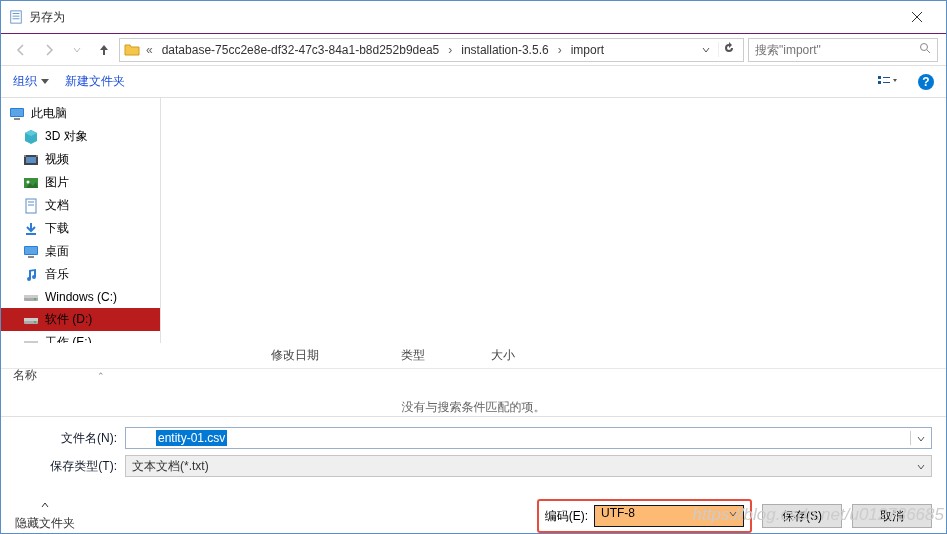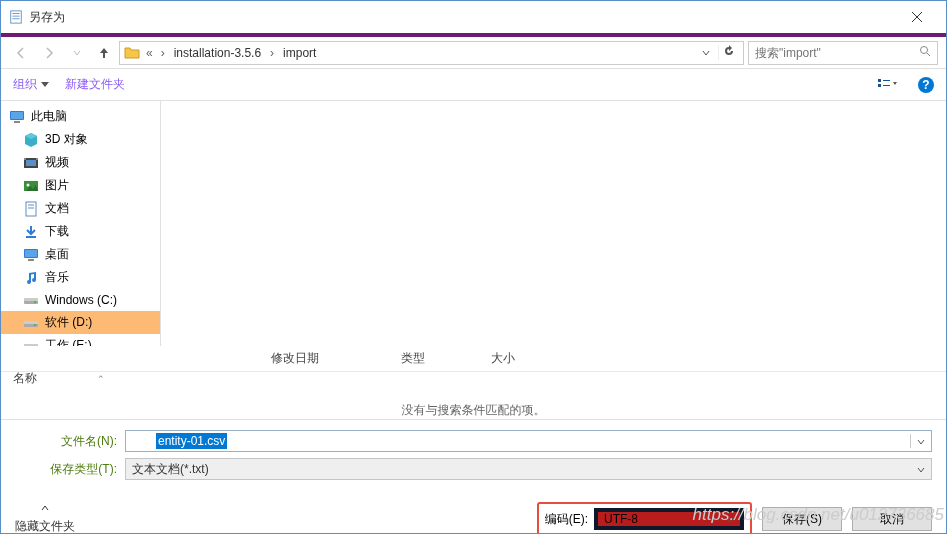--- a/index.html
+++ b/index.html
@@ -1,66 +1,66 @@
 <!DOCTYPE html>
 <html><head>
   <meta charset="utf-8">
   <style>
     * { box-sizing: border-box; margin: 0; padding: 0; font-family: "Microsoft YaHei", "Segoe UI", sans-serif; font-size: 12px; }
     body { width: 947px; height: 534px; background: #fff; border: 1px solid #5a8ec6; position: relative; }
-    .titlebar { height: 30px; display: flex; align-items: center; padding: 16px 8px; border-bottom: 4px solid #701a75; }
+    .titlebar { height: 30px; display: flex; align-items: center; padding: 16px 8px; border-bottom: 1px solid #701a75; }
     .titlebar .icon-sheet { width: 14px; height: 14px; margin-right: 6px; display: inline-block; }
     .titlebar .icon-sheet svg { width: 100%; height: 100%; }
     .titlebar .title { flex: 1; color: #333; }
     .titlebar .close { width: 42px; height: 28px; display: flex; align-items: center; justify-content: center; cursor: pointer; }
     .titlebar .close svg { width: 10px; height: 10px; }
     .navbar { height: 32px; display: flex; align-items: center; padding: 0 8px; border-bottom: 1px solid #e0e0e0; gap: 4px; }
     .navbar .arrow { width: 24px; height: 24px; display: flex; align-items: center; justify-content: center; color: #bbb; }
     .navbar .up { width: 22px; height: 22px; display: flex; align-items: center; justify-content: center; color: #333; border-radius: 2px; cursor: pointer; }
     .addressbar { flex: 1; height: 24px; border: 1px solid #ccc; display: flex; align-items: center; padding: 0 4px; gap: 4px; background: #fff; }
     .addressbar .folder-ico { width: 16px; height: 16px; }
     .addressbar .chev { color: #666; padding: 0 2px; }
     .addressbar .crumb { color: #333; padding: 0 3px; cursor: pointer; }
     .addressbar .dropdown { margin-left: auto; color: #666; padding: 0 4px; cursor: pointer; }
     .addressbar .refresh { color: #333; padding: 0 4px; cursor: pointer; border-left: 1px solid #eee; }
     .searchbox { width: 190px; height: 24px; border: 1px solid #ccc; display: flex; align-items: center; padding: 0 6px; }
     .searchbox input { border: none; outline: none; flex: 1; color: #888; }
     .searchbox .searchicon { color: #888; }
     .toolbar { height: 32px; display: flex; align-items: center; padding: 0 12px; background: #fff; border-bottom: 1px solid #e0e0e0; gap: 16px; }
-    .toolbar .btn { color: #8b5cf6; cursor: pointer; display: flex; align-items: center; gap: 4px; }
+    .toolbar .btn { color: #1d4ed8; cursor: pointer; display: flex; align-items: center; gap: 4px; }
     .toolbar .spacer { flex: 1; }
     .toolbar .viewbtn { color: #1a5490; cursor: pointer; padding: 2px 4px; display: flex; align-items: center; }
     .toolbar .help { width: 16px; height: 16px; border-radius: 50%; background: #0078d4; color: #fff; display: flex; align-items: center; justify-content: center; font-weight: bold; cursor: pointer; }
     .content { display: flex; height: 318px; flex-direction: column; }
     .sidebar { width: 160px; border-right: 1px solid #e0e0e0; overflow-y: auto; padding: 4px 0; }
     .sidebar .item { display: flex; align-items: center; gap: 6px; padding: 3px 8px 3px 22px; cursor: pointer; }
     .sidebar .item.root { padding-left: 8px; font-weight: normal; }
-    .sidebar .item.sel { background: #fdba74; }
+    .sidebar .item.sel { background: #b91c1c; }
     .sidebar .item .ico { width: 16px; height: 16px; display: inline-flex; align-items: center; justify-content: center; }
     .main { flex: 1; display: flex; flex-direction: column; }
     .headers { height: 26px; display: flex; align-items: center; border-bottom: 1px solid #e8e8e8; color: #444; }
     .headers .col { padding: 0 12px; border-right: 1px solid transparent; cursor: pointer; }
     .headers .col.name { width: 258px; display: flex; align-items: center; gap: 60px; margin-top: 40px; }
     .headers .col.date { width: 130px; }
     .headers .col.type { width: 90px; }
     .headers .col.size { width: 80px; }
     .filelist { flex: 1; display: flex; align-items: flex-start; justify-content: center; padding-top: 30px; color: #666; }
     .bottompanel { border-top: 1px solid #e0e0e0; padding: 10px 14px 0; }
     .row { display: flex; align-items: center; margin-bottom: 6px; }
-    .row .label { width: 110px; text-align: right; padding-right: 8px; color: #4d7c0f; }
+    .row .label { width: 110px; text-align: right; padding-right: 8px; color: #0f172a; }
     .row .field { flex: 1; height: 22px; border: 1px solid #98b0c8; display: flex; align-items: center; padding-left: 30px; }
     .row .field .selected { background: #0078d4; color: #fff; padding: 1px 2px; }
     .row .field .chev { padding: 0 6px; color: #555; border-left: 1px solid #ccc; cursor: pointer; }
     .row .combo { flex: 1; height: 22px; border: 1px solid #c5c5c5; background: #efefef; display: flex; align-items: center; padding: 0 6px; color: #333; cursor: pointer; text-align: right; }
     .row .combo .chev { margin-left: auto; color: #555; }
     .footer { display: flex; align-items: center; padding: 16px 14px 10px; gap: 10px; }
     .footer .hide { display: flex; align-items: center; gap: 6px; color: #333; cursor: pointer; flex-direction: column; }
     .footer .spacer { flex: 1; }
     .encoding-group { display: flex; align-items: center; gap: 6px; border: 2px solid #e74c3c; border-radius: 3px; padding: 4px 6px; }
-    .encoding-combo { width: 150px; height: 22px; border: 4px solid #0f172a; background: #b91c1c; display: flex; align-items: flex-end; padding: 0 6px; cursor: pointer; }
+    .encoding-combo { width: 150px; height: 22px; border: 1px solid #0f172a; background: #fdba74; display: flex; align-items: flex-start; padding: 0 6px; cursor: pointer; }
     .encoding-combo .chev { margin-left: auto; color: #555; }
     .btn-std { width: 80px; height: 24px; border: 1px solid #adadad; background: #e1e1e1; cursor: pointer; display: flex; align-items: center; justify-content: center; }
     .watermark { position: absolute; right: 2px; bottom: 8px; color: #ccc; font-size: 17px; pointer-events: none; font-style: italic; }
     .sortarrow { color: #888; font-size: 9px; }
   </style>
 </head>
 <body>
 
 <div class="titlebar">
   <span class="icon-sheet">
@@ -101,20 +101,21 @@
         <path d="M7 2 L3 7 L6 7 L6 12 L8 12 L8 7 L11 7 Z" fill="#555"></path>
       </svg>
   </span>
   <div class="addressbar">
     <span class="folder-ico">
       <svg viewBox="0 0 16 16">
           <path d="M1 3 L6 3 L7 5 L15 5 L15 13 L1 13 Z" fill="#f6c64a" stroke="#d09b1f"></path>
         </svg>
     </span>
     <span class="chev">«</span>
+    <span class="crumb">database-75cc2e8e-df32-47c3-84a1-b8d252b9dea5</span>
     <span class="chev">›</span>
     <span class="crumb">installation-3.5.6</span>
     <span class="chev">›</span>
     <span class="crumb">import</span>
     <span class="dropdown">
       <svg width="8" height="8" viewBox="0 0 8 8">
           <path d="M1 2 L4 6 L7 2" stroke="#555" fill="none"></path>
         </svg>
     </span>
     <span class="refresh">

